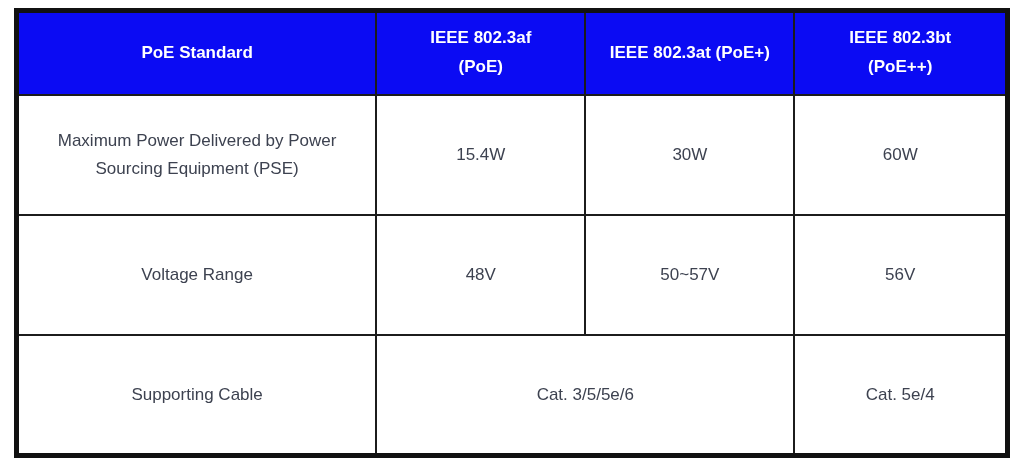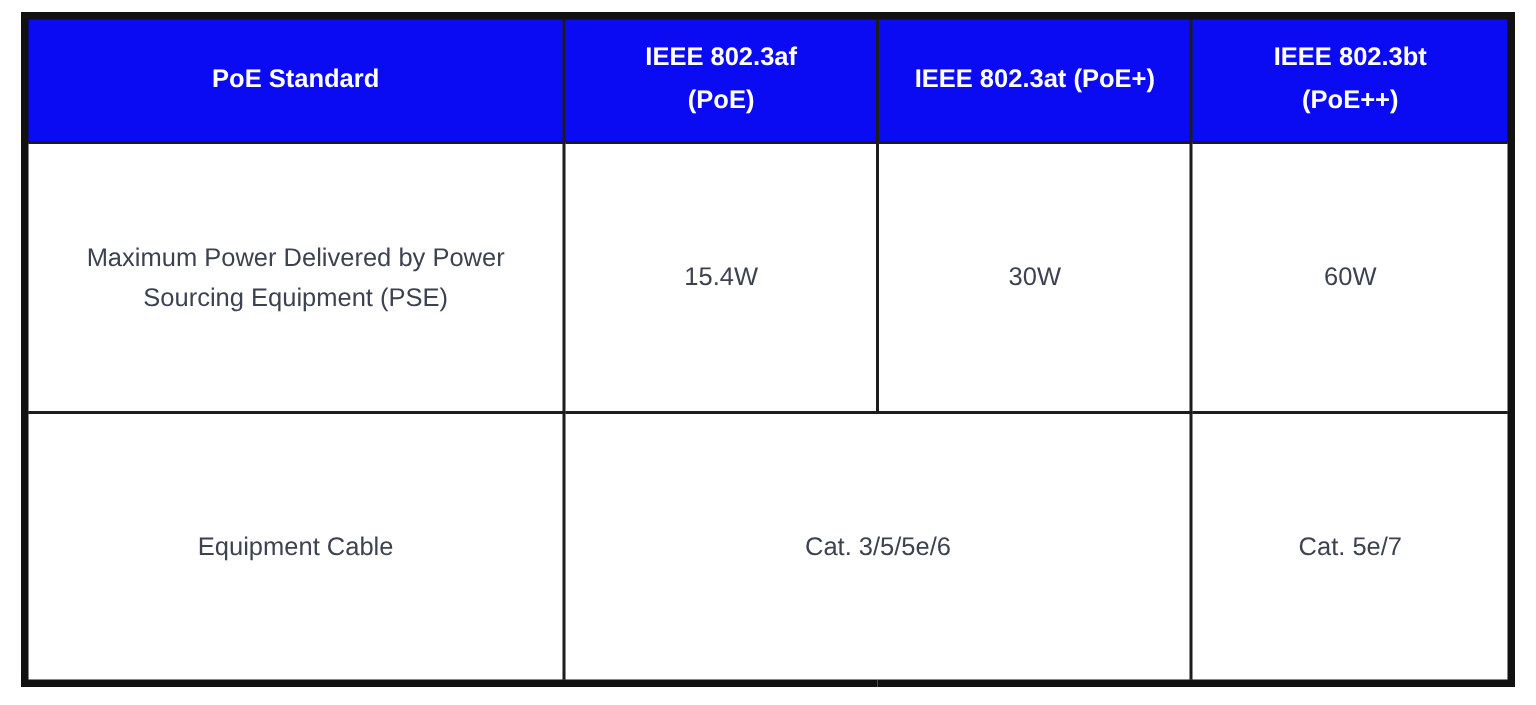--- a/index.html
+++ b/index.html
@@ -79,19 +79,25 @@
     </thead>
     <tbody>
       <tr>
         <td>Maximum Power Delivered by Power
 Sourcing Equipment (PSE)</td>
         <td>15.4W</td>
         <td>30W</td>
         <td>60W</td>
       </tr>
       <tr>
-        <td>Equipment Cable</td>
+        <td>Voltage Range</td>
+        <td>48V</td>
+        <td>50~57V</td>
+        <td>56V</td>
+      </tr>
+      <tr>
+        <td>Supporting Cable</td>
         <td colspan="2">Cat. 3/5/5e/6</td>
-        <td>Cat. 5e/7</td>
+        <td>Cat. 5e/4</td>
       </tr>
     </tbody>
   </table>
 </div>
 
 </body></html>

